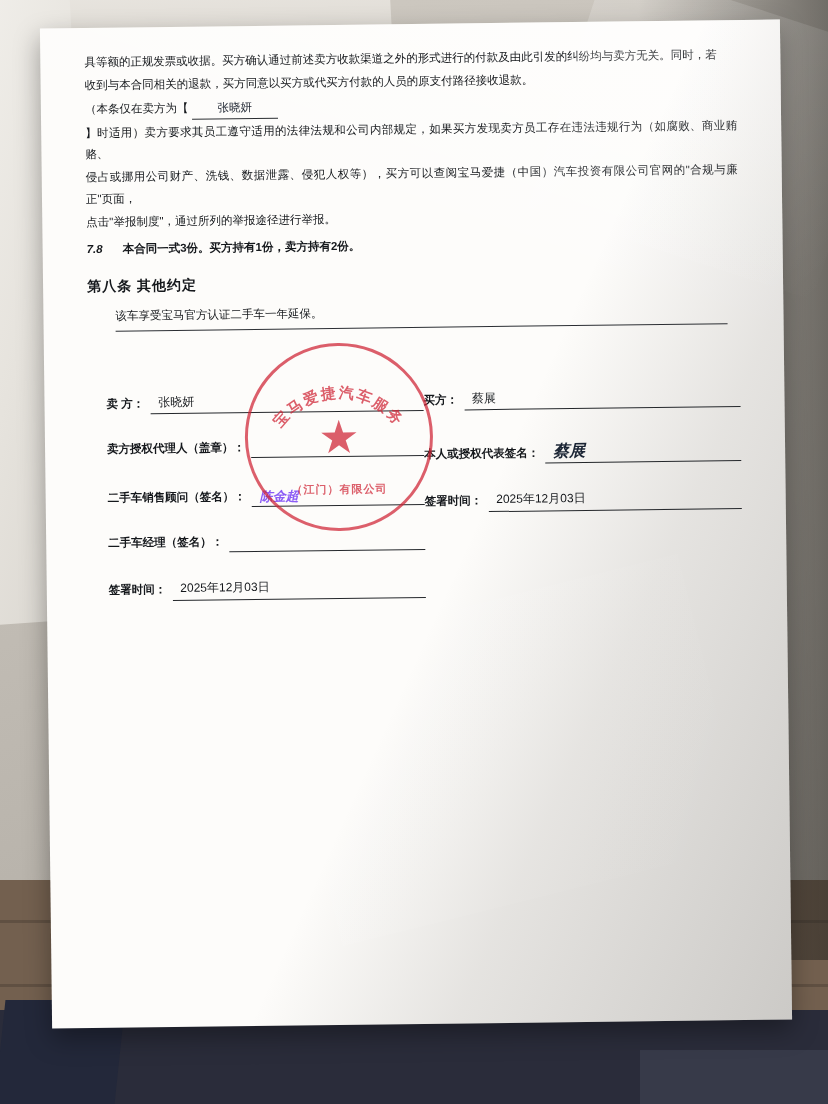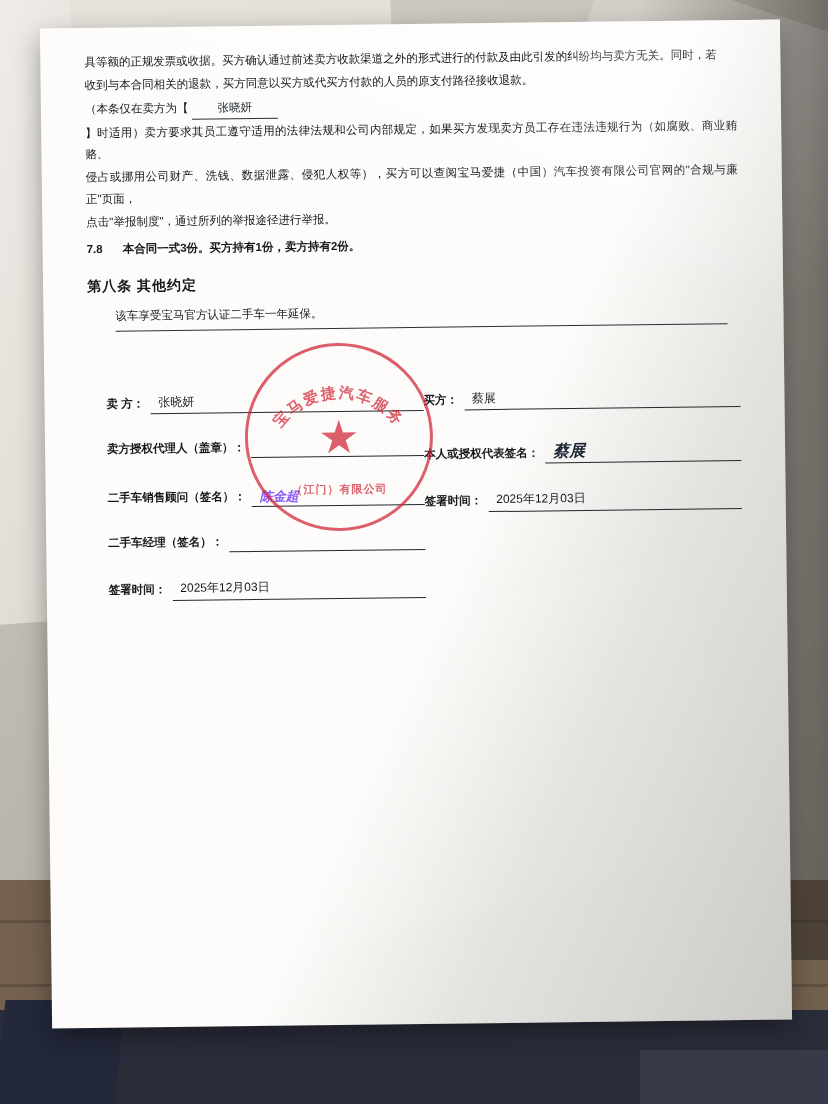--- a/index.html
+++ b/index.html
@@ -70,21 +70,21 @@
   .strong{font-weight:bold;}
   .inline-field{
     display:inline-block;min-width:86px;border-bottom:1px solid #2a2d31;
     text-align:center;
   }
   .hand{
     font-family:"DejaVu Sans","Liberation Sans",sans-serif;
     color:#1d2430;
   }
   .clause-row{display:flex;gap:8px;margin-top:6px;}
-  .clause-no{width:28px;flex:0 0 28px;font-weight:bold;}
+  .clause-no{width:28px;flex:0 0 28px;font-weight:bold;font-style:italic;}
   .section-title{
     font-weight:bold;font-size:14px;margin:14px 0 2px 0;letter-spacing:1px;
   }
   .other-line{
     margin:6px 0 0 28px;border-bottom:1px solid #2b2e33;padding-bottom:3px;width:calc(100% - 40px);
   }
   
   .sig-wrap{display:flex;margin-top:60px;padding-left:18px;}
   .sig-col{width:50%;}
   .sig-row{display:flex;align-items:flex-end;margin-bottom:24px;font-size:11.5px;}

